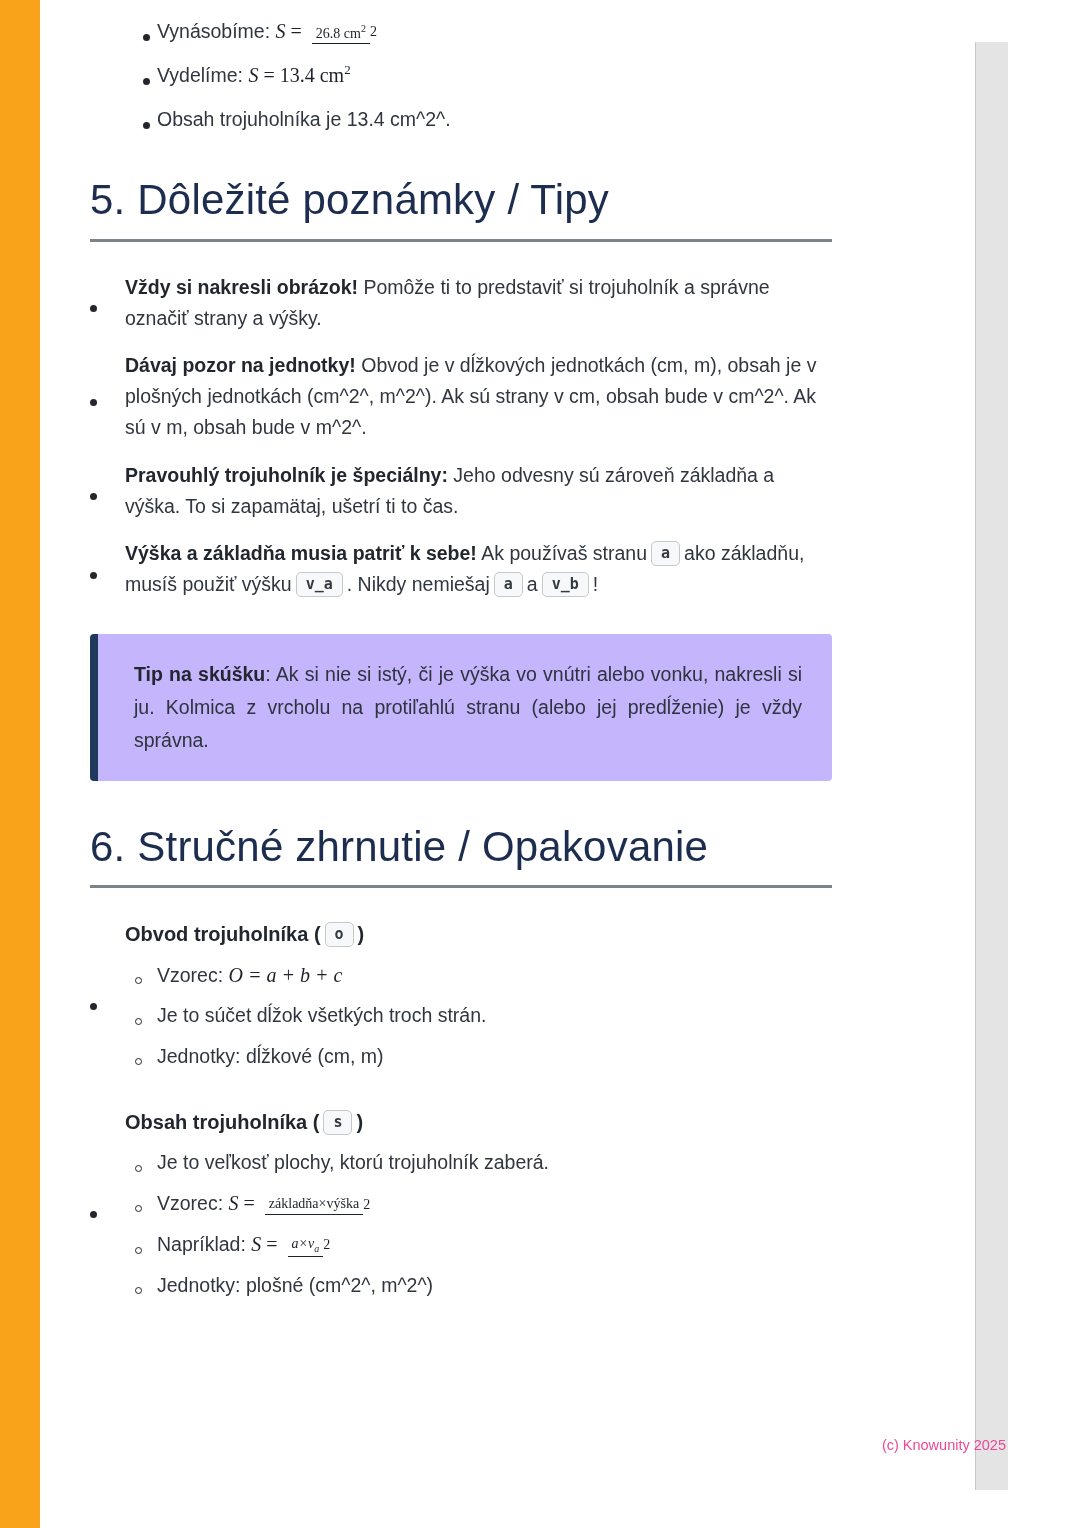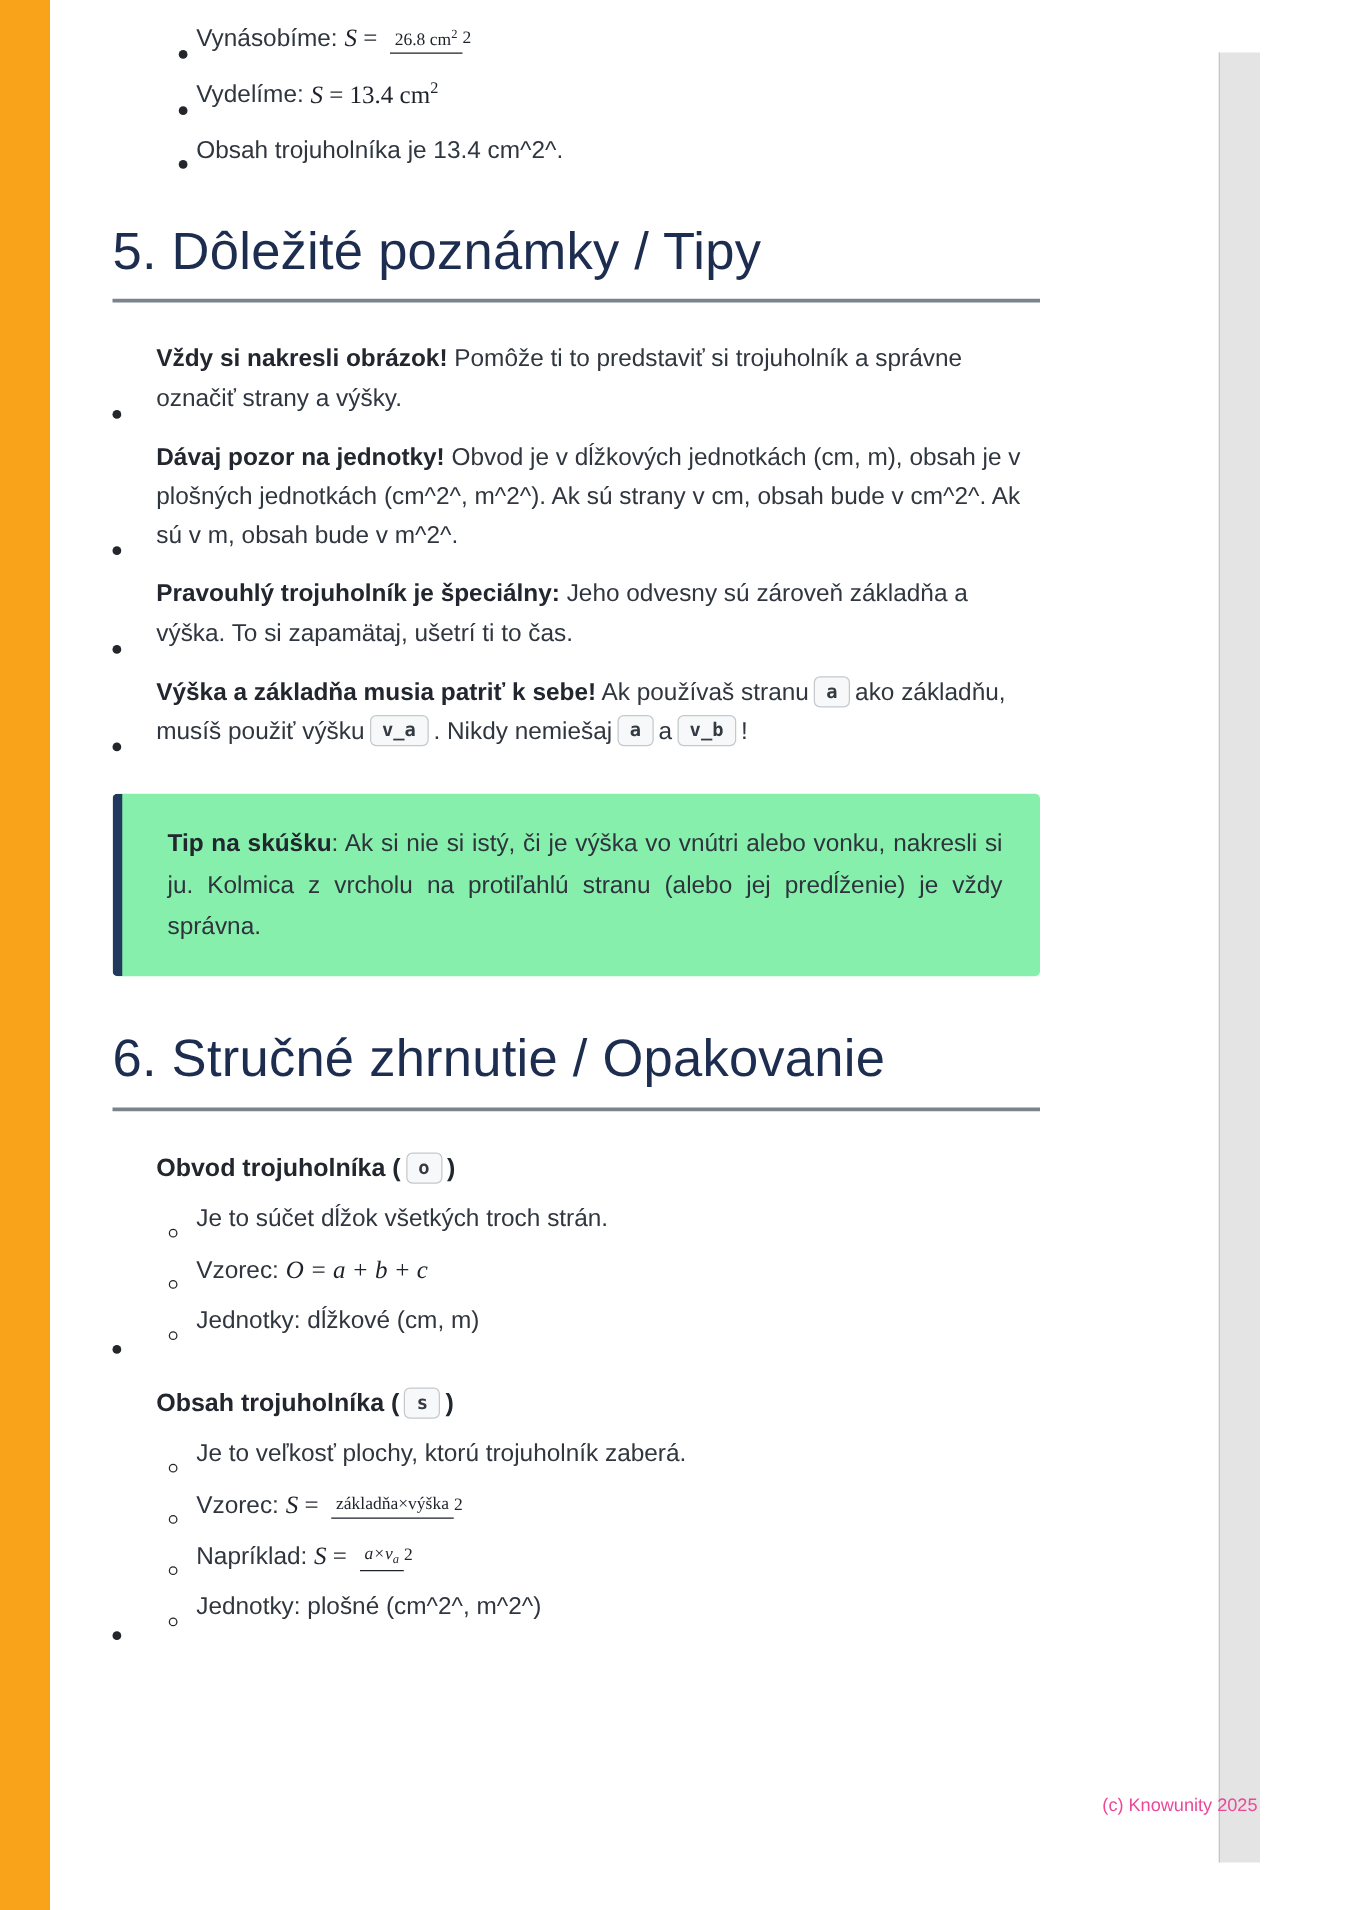--- a/index.html
+++ b/index.html
@@ -10,21 +10,21 @@
 
   .accent-stripe { position:absolute; left:0; top:0; width:40px; height:1528px; background:#f8a31a; }
 
   .scroll-strip { position:absolute; left:975px; top:42px; width:33px; height:1448px;
                   background:#e4e4e4; border-left:1px solid #c6c6c6; }
 
   .content { position:absolute; left:90px; top:0; width:742px; padding-top:16px; }
 
   
   ul { list-style:none; margin:0; padding:0; }
-  .li { display:flex; align-items:flex-end; }
+  .li { display:flex; align-items:center; }
   .marker { flex:none; display:flex; justify-content:center; }
   .dot { width:7px; height:7px; border-radius:50%; background:#23262b; margin-top:12px; }
   .circle { width:7px; height:7px; border-radius:50%; border:1.6px solid #23262b; background:#fff; margin-top:11px; }
   .li-body { flex:1 1 auto; }
 
   
   .top-list { margin-left:45px; }
   .top-list .marker { width:22px; }
   .top-list > li { margin-bottom:13px; }
   .top-list .li-body { font-size:19.5px; line-height:1.55; }
@@ -54,21 +54,21 @@
   .mi { font-style:italic; }
   .math sup { font-size:13px; }
   .frac { display:inline-flex; flex-direction:row; text-align:center; vertical-align:middle;
           font-size:14px; line-height:1.2; margin-left:5px; }
   .frac .num { border-bottom:1px solid #1d2129; padding:0 4px 1px 4px; display:block; }
   .frac .den { display:block; padding-top:1px; }
   .frac sup { font-size:10px; }
   .frac sub { font-size:10px; }
 
   
-  .tip-box { margin-top:34px; width:742px; background:#86efac; border-left:8px solid #20395c;
+  .tip-box { margin-top:34px; width:742px; background:#c4b5fd; border-left:8px solid #20395c;
              border-radius:4px; padding:24px 30px 24px 36px; }
   .tip-box p { margin:0; font-size:19.5px; line-height:1.68; text-align:justify; color:#2e333c; }
 
   
   .intro { margin:30px 0 0 0; font-size:19.5px; line-height:1.6; }
   .summary { margin-top:24px; }
   .summary .marker { width:20px; margin-right:15px; justify-content:flex-start; }
   .summary > li { margin-bottom:24px; }
   .sum-title { font-size:20px; font-weight:bold; color:#22262e; line-height:1.6; }
   .sub { margin-top:10px; margin-left:10px; }
@@ -159,27 +159,27 @@
         <span class="marker">
             <span class="dot"></span>
           </span>
         <div class="li-body">
           <div class="sum-title"><span>Obvod trojuholníka (</span><code class="chip">o</code><span>)</span></div>
           <ul class="sub">
             <li class="li">
               <span class="marker">
                   <span class="circle"></span>
                 </span>
+              <span class="li-body"><span>Vzorec: </span><span class="math mi">O = a + b + c</span></span>
+            </li>
+            <li class="li">
+              <span class="marker">
+                  <span class="circle"></span>
+                </span>
               <span class="li-body">Je to súčet dĺžok všetkých troch strán.</span>
-            </li>
-            <li class="li">
-              <span class="marker">
-                  <span class="circle"></span>
-                </span>
-              <span class="li-body"><span>Vzorec: </span><span class="math mi">O = a + b + c</span></span>
             </li>
             <li class="li">
               <span class="marker">
                   <span class="circle"></span>
                 </span>
               <span class="li-body">Jednotky: dĺžkové (cm, m)</span>
             </li>
           </ul>
         </div>
       </li>

